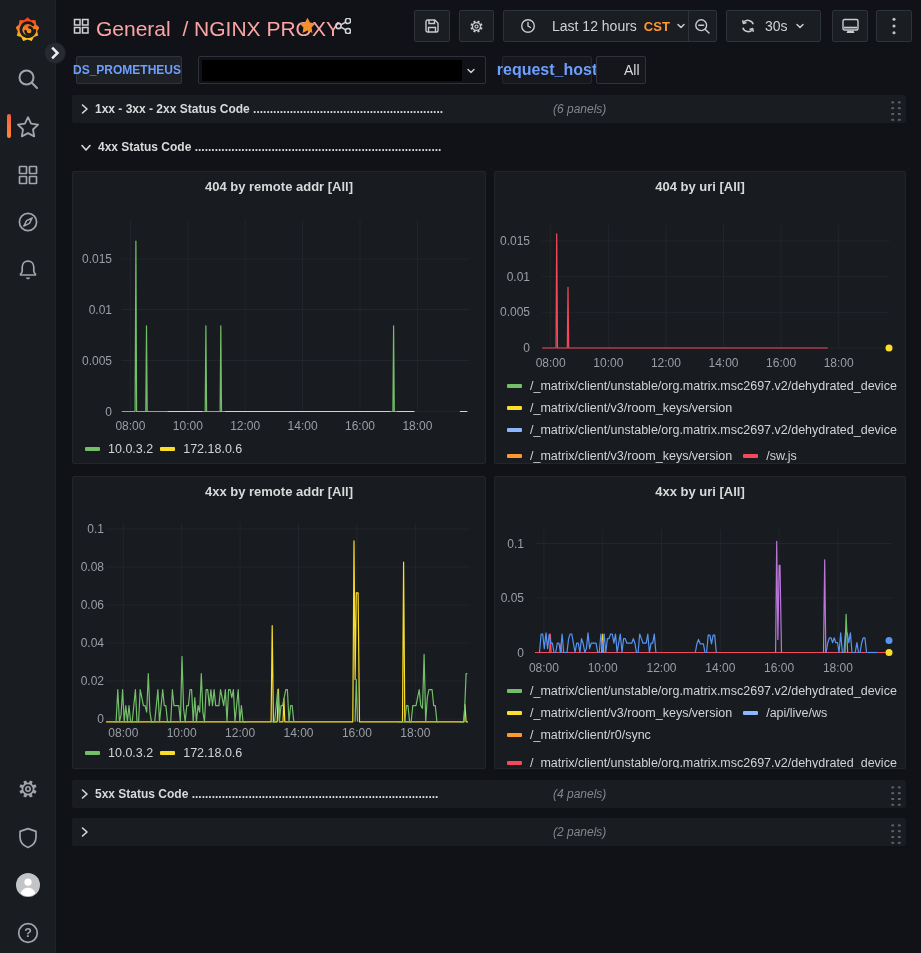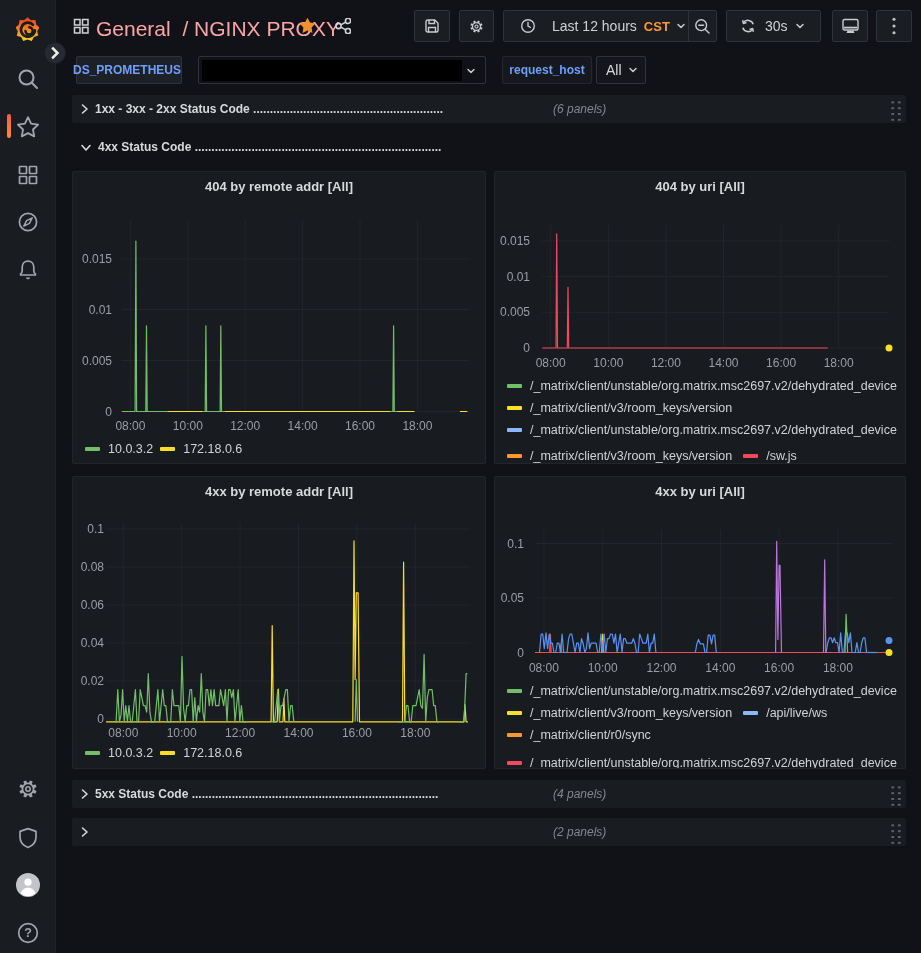--- a/index.html
+++ b/index.html
@@ -206,24 +206,24 @@
 <div class="abs" style="left:76px;top:56px;width:106px;height:28px;background:#1d2126;border:1px solid #2e333b;border-radius:2px;display:flex;align-items:center;justify-content:flex-end">
 <span style="color:#6E9FFF;font-size:12px;font-weight:bold">DS_PROMETHEUS</span>
   </div>
 <div class="abs" style="left:198px;top:56px;width:288px;height:28px;background:#0f1116;border:1px solid #2e333b;border-radius:2px">
 <div class="abs" style="left:3px;top:3px;width:260px;height:21px;background:#000"></div>
 <svg class="abs" style="right:9px;top:9px" width="10" height="10" viewBox="0 0 10 10">
       <path d="M2 3.5 L5 6.5 L8 3.5" fill="none" stroke="#c9cbd1" stroke-width="1.5" stroke-linecap="round" stroke-linejoin="round"></path>
     </svg>
   </div>
 <div class="abs" style="left:502px;top:56px;width:90px;height:28px;border:1px solid #24272e;border-radius:2px;display:flex;align-items:center;justify-content:center;background:#16181d">
-<span style="color:#6E9FFF;font-size:12px;font-weight:bold">request_host</span>
+<span style="color:#6E9FFF;font-size:16px;font-weight:bold">request_host</span>
   </div>
 <div class="abs" style="left:596px;top:56px;width:50px;height:28px;border:1px solid #2e333b;border-radius:2px;display:flex;align-items:center;background:#14161b">
-<span style="color:#d8d9da;font-size:14px;margin-left:9px">All</span>
+<span style="color:#d8d9da;font-size:14px;margin-left:27px">All</span>
 <svg style="margin-left:6px" width="10" height="10" viewBox="0 0 10 10">
       <path d="M2 3.5 L5 6.5 L8 3.5" fill="none" stroke="#c9cbd1" stroke-width="1.5" stroke-linecap="round" stroke-linejoin="round"></path>
     </svg>
   </div>
 <div class="rowhdr closed" style="top:95px">
     <svg class="chev" width="9" height="12" viewBox="0 0 9 12">
       <path d="M2.5 2 L7 6 L2.5 10" fill="none" stroke="#d8d9da" stroke-width="1.6" stroke-linecap="round" stroke-linejoin="round"></path>
     </svg>
     <span class="rowtitle">1xx - 3xx - 2xx Status Code .........................................................</span>
     <span class="rcount">(6 panels)</span>

